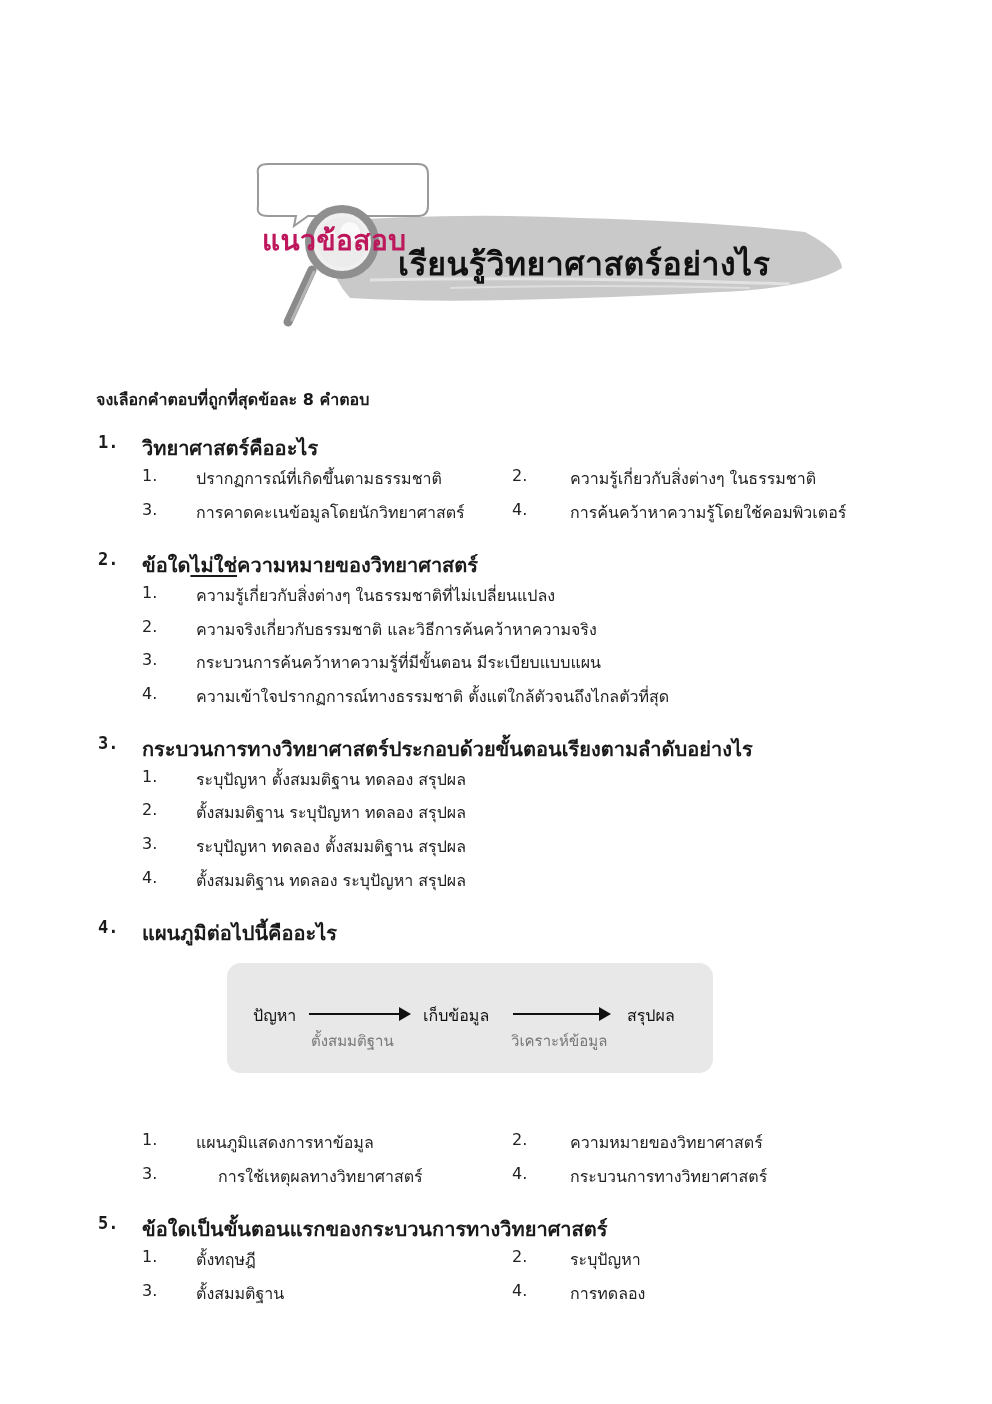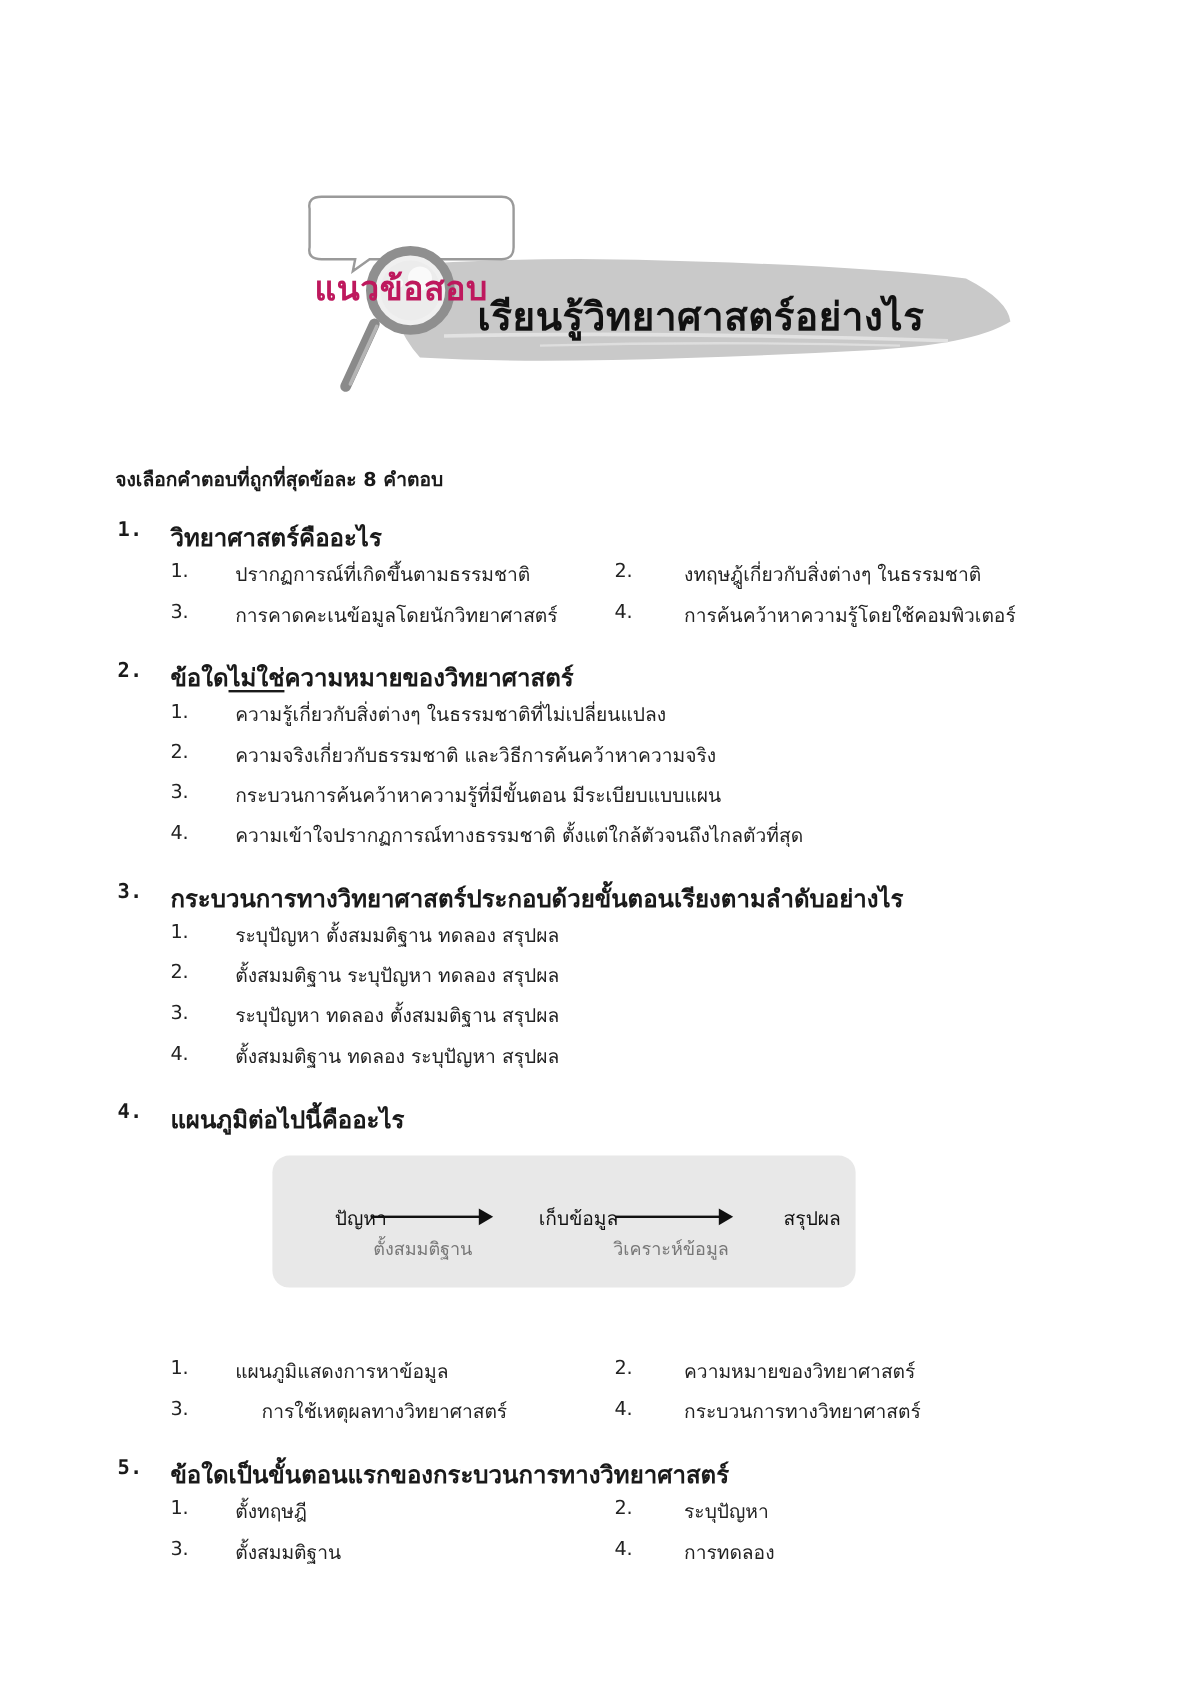--- a/index.html
+++ b/index.html
@@ -26,21 +26,21 @@
   .q-num { position: absolute; font-size: 17px; font-weight: bold; font-family: "DejaVu Sans Mono", monospace; }
   .q-text { position: absolute; font-size: 20px; font-weight: bold; }
   .opt-num { position: absolute; font-size: 16px; color: #222; }
   .opt-text { position: absolute; font-size: 16px; color: #222; white-space: nowrap; }
   .underline { text-decoration: underline; text-underline-offset: 3px; }
 
   
   .diagram {
     left: 227px; top: 963px; width: 486px; height: 110px; background: #e8e8e8; border-radius: 14px;
   }
-  .diag-node { position: absolute; font-size: 16px; color: #111; margin-left: 26px; }
+  .diag-node { position: absolute; font-size: 16px; color: #111; }
   .diag-label { position: absolute; font-size: 15px; color: #777; }
   .arrow { position: absolute; height: 2px; background: #111; }
   .arrow::after {
     content: ""; position: absolute; right: -2px; top: -6px; border-left: 12px solid #111;
     border-top: 7px solid transparent; border-bottom: 7px solid transparent;
   }
 </style>
 </head>
 <body>
 
@@ -68,21 +68,21 @@
 
 <div class="abs instruction">จงเลือกคำตอบที่ถูกที่สุดข้อละ 8 คำตอบ</div>
 
 <div>
   <span class="q-num" style="left:98px; top:432px;">1.</span>
   <span class="q-text" style="left:142px; top:432px;">วิทยาศาสตร์คืออะไร</span>
 
   <span class="opt-num" style="left:142px; top:466px;">1.</span>
   <span class="opt-text" style="left:196px; top:466px;">ปรากฏการณ์ที่เกิดขึ้นตามธรรมชาติ</span>
   <span class="opt-num" style="left:512px; top:466px;">2.</span>
-  <span class="opt-text" style="left:570px; top:466px;">งทฤษฎู้เกี่ยวกับสิ่งต่างๆ ในธรรมชาติ</span>
+  <span class="opt-text" style="left:570px; top:466px;">ความรู้เกี่ยวกับสิ่งต่างๆ ในธรรมชาติ</span>
 
   <span class="opt-num" style="left:142px; top:500px;">3.</span>
   <span class="opt-text" style="left:196px; top:500px;">การคาดคะเนข้อมูลโดยนักวิทยาศาสตร์</span>
   <span class="opt-num" style="left:512px; top:500px;">4.</span>
   <span class="opt-text" style="left:570px; top:500px;">การค้นคว้าหาความรู้โดยใช้คอมพิวเตอร์</span>
 </div>
 
 <div>
   <span class="q-num" style="left:98px; top:549px;">2.</span>
   <span class="q-text" style="left:142px; top:549px;"><span>ข้อใด</span><span class="underline">ไม่ใช่</span><span>ความหมายของวิทยาศาสตร์</span></span>

